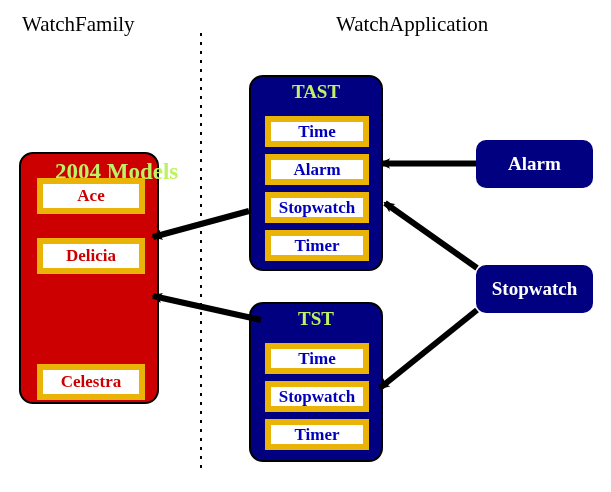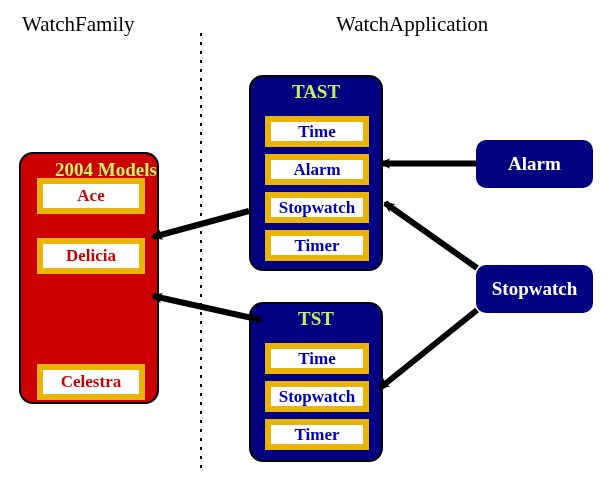--- a/index.html
+++ b/index.html
@@ -78,21 +78,21 @@
   
   #family-group {
     left: 19px;
     top: 152px;
     width: 140px;
     height: 252px;
     background: #cc0000;
   }
   #family-group .group-title {
     top: 5px;
-    font-size: 19px;
+    font-size: 23px;
     padding-left: 34px;
   }
   #family-group .item {
     left: 16px;
     width: 108px;
     height: 36px;
     color: #cc0000;
     font-size: 17px;
   }
 

